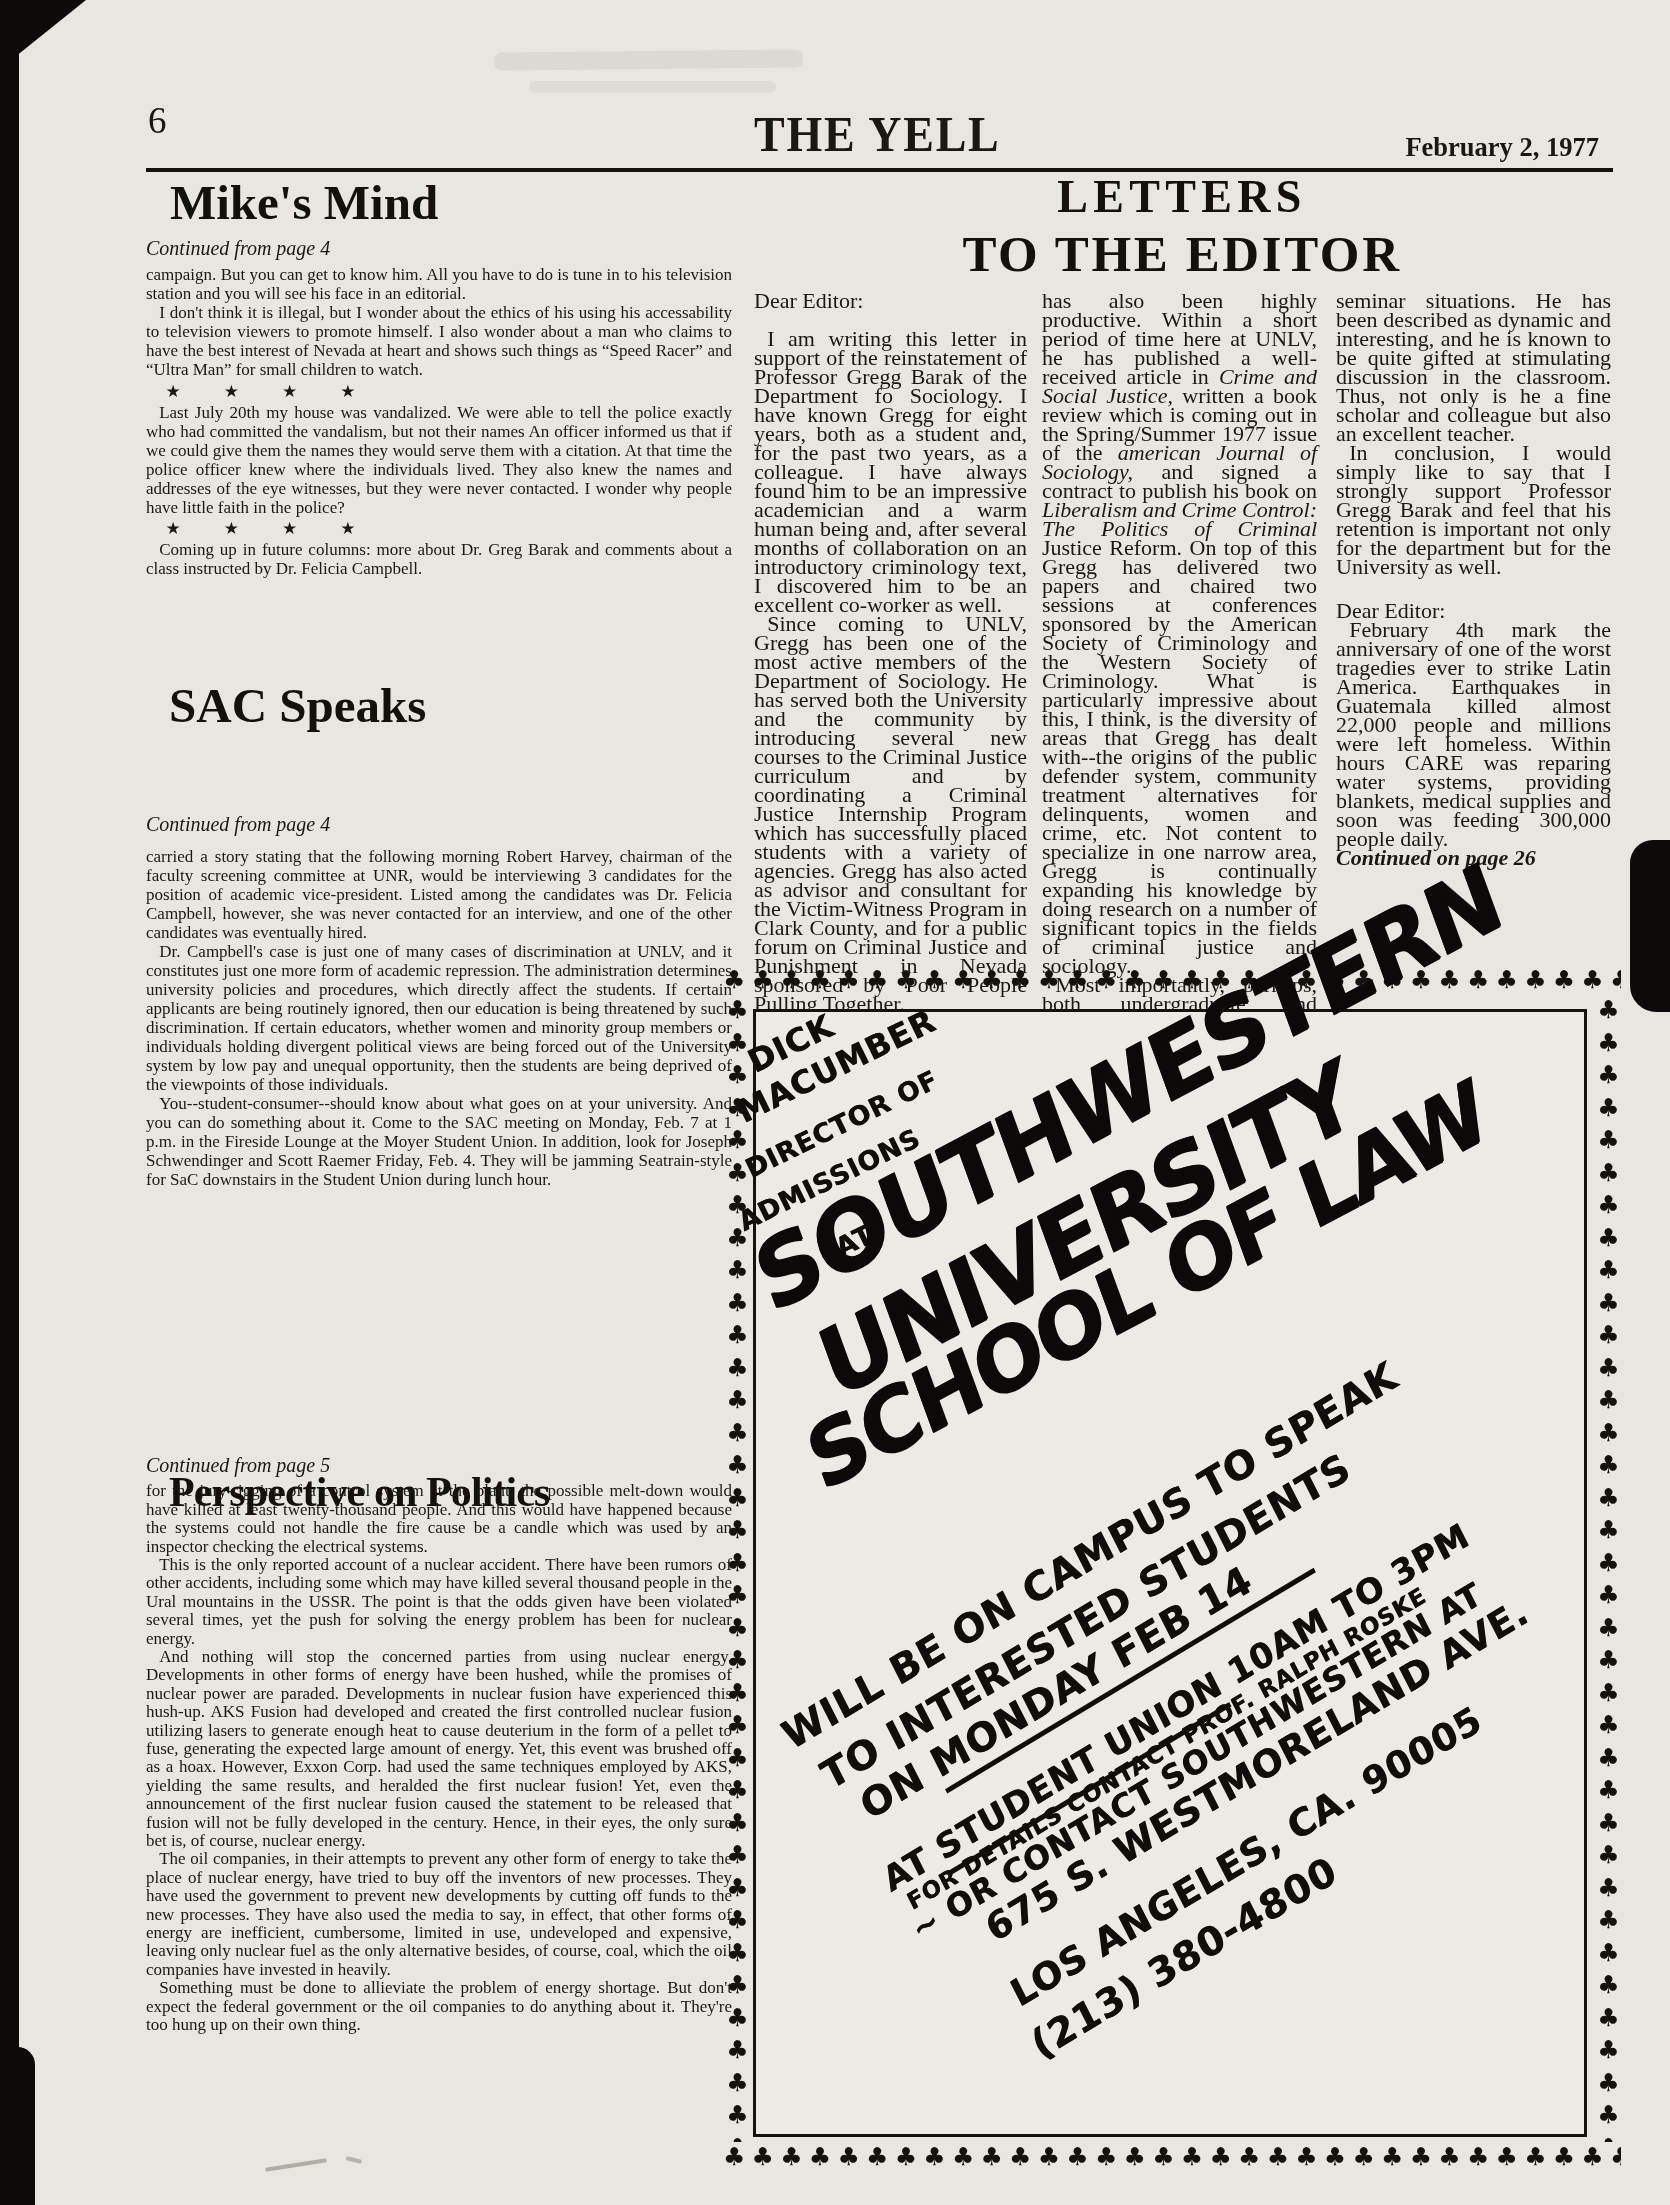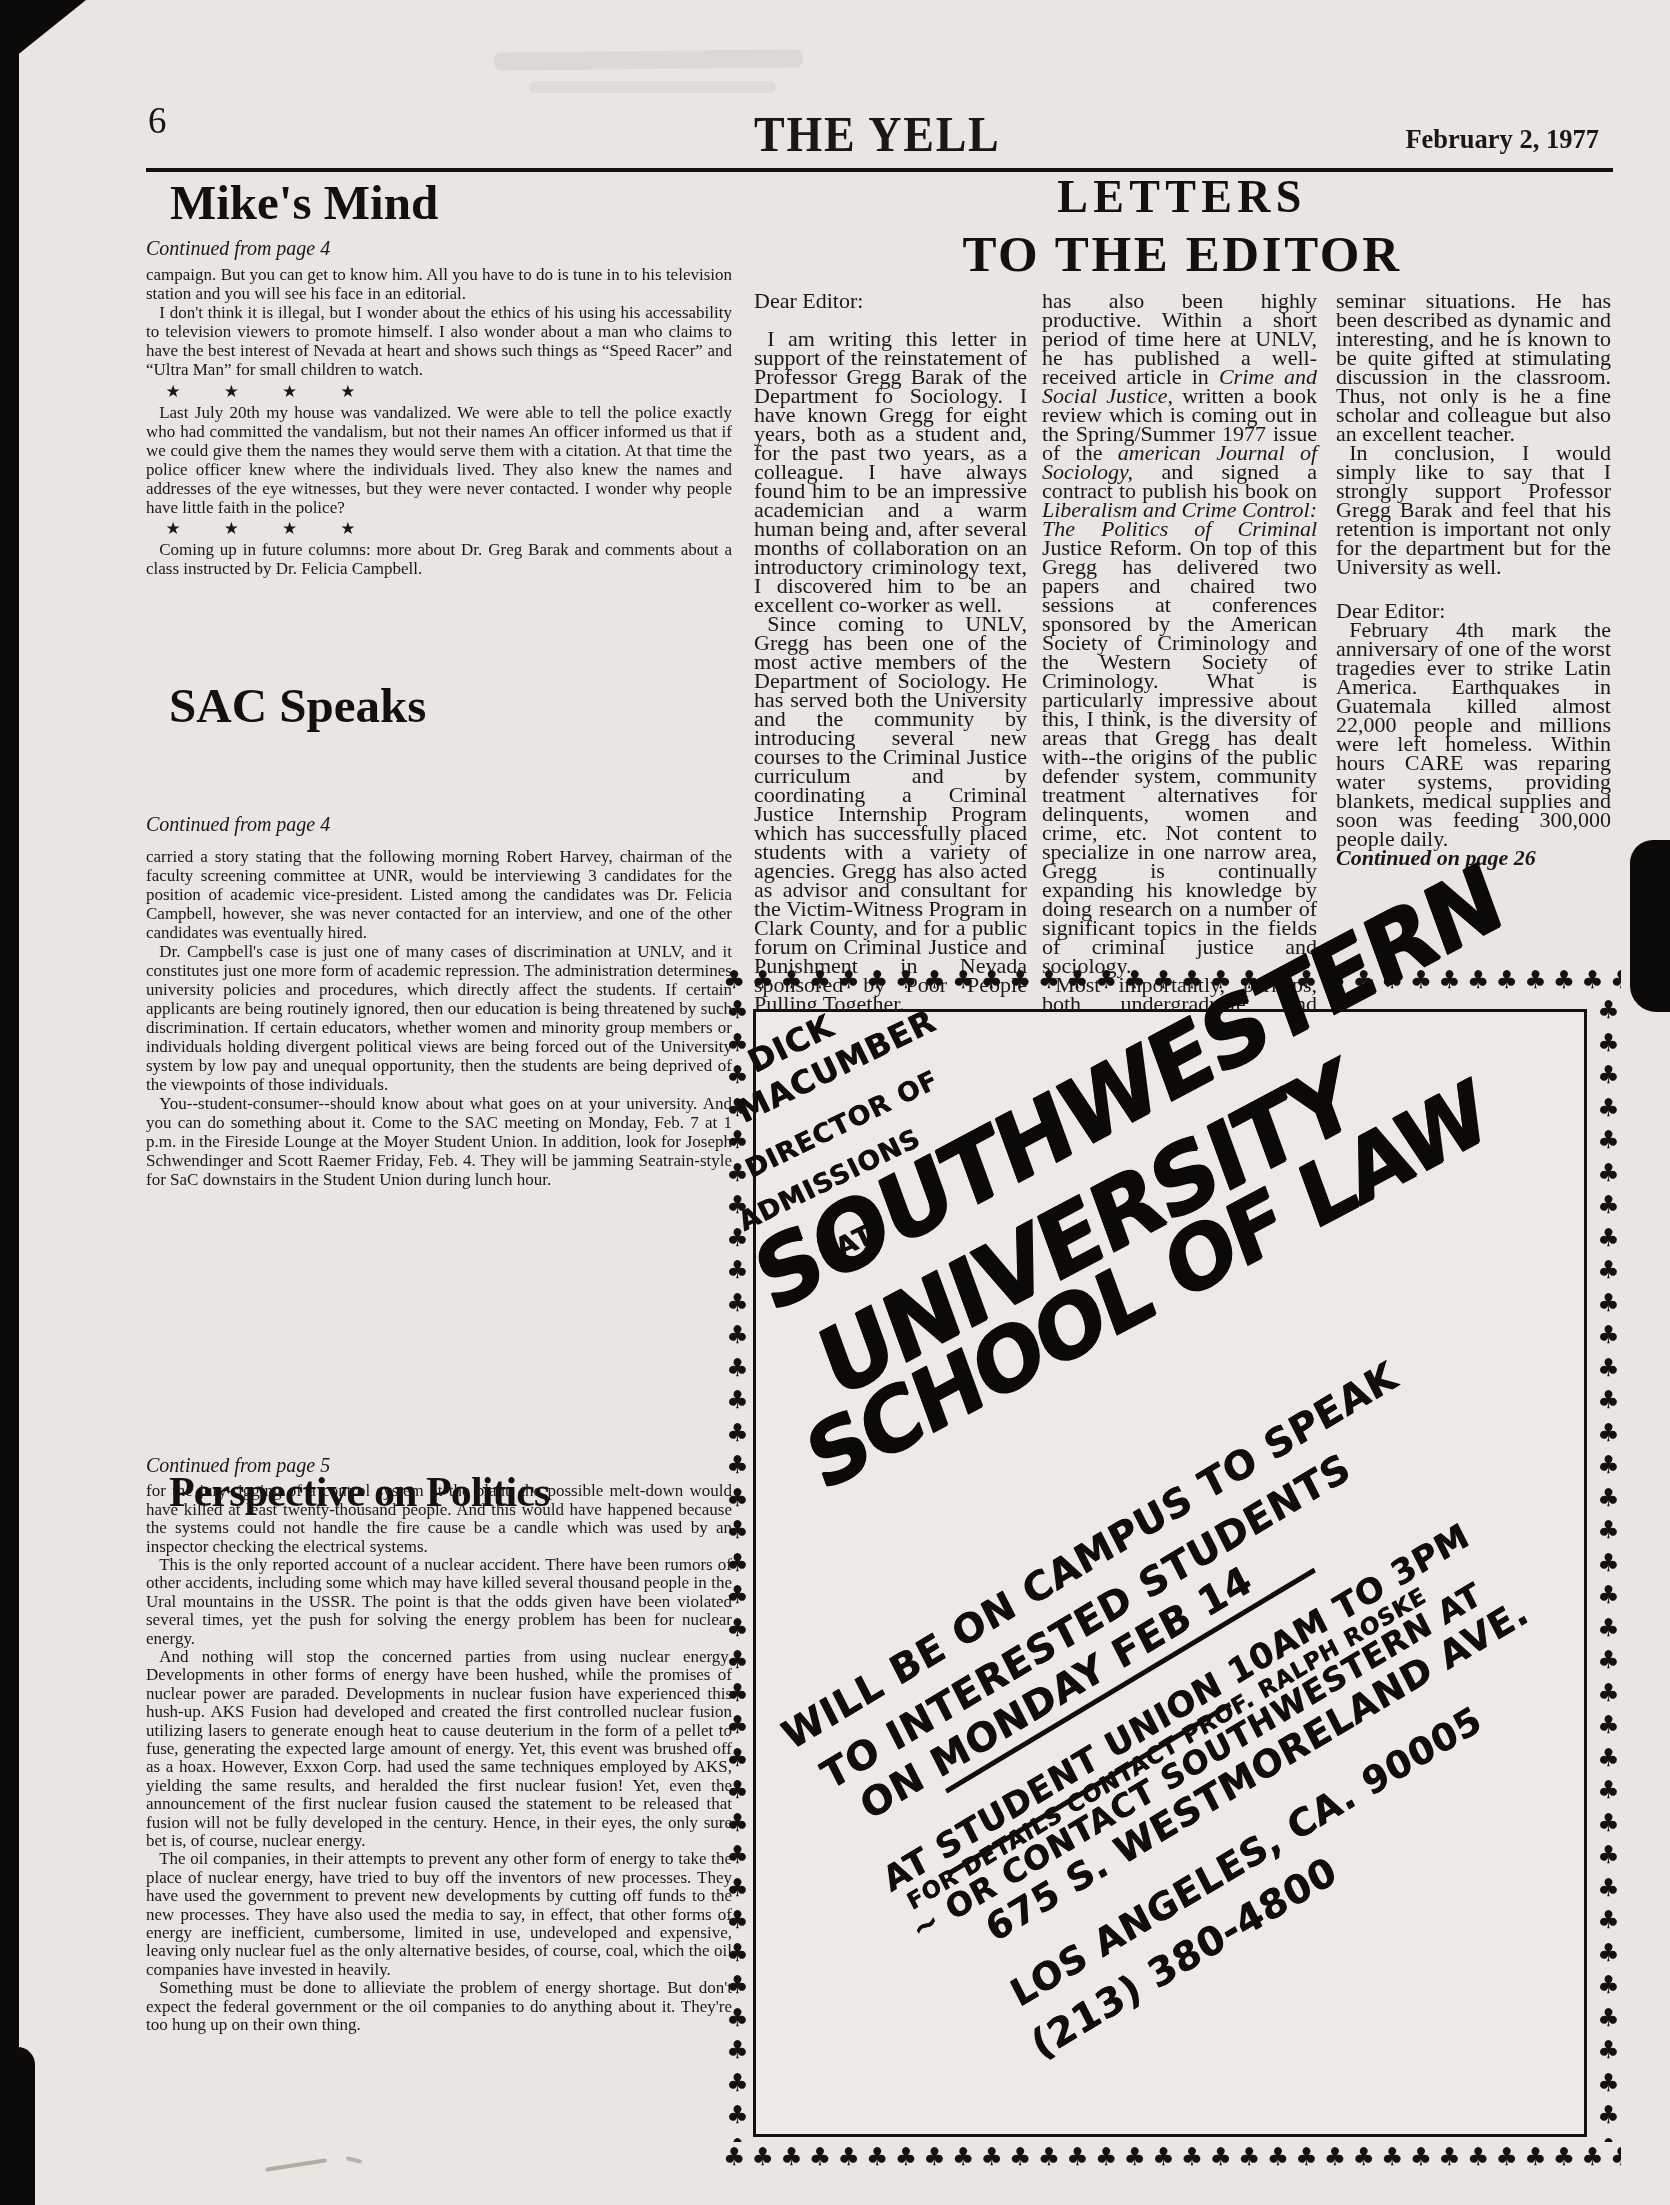--- a/index.html
+++ b/index.html
@@ -57,21 +57,21 @@
 <div class="abs" style="left:0;top:2047px;width:35px;height:159px;background:#0c0b0a;border-radius:0 17.6px 0 0;"></div>
 <div class="abs" style="left:0;top:0;width:0;height:0;border-top:69px solid #0c0b0a;border-right:86px solid transparent;"></div>
 <div class="abs" style="left:1630px;top:840px;width:40px;height:172px;background:#0c0b0a;border-radius:23px 0 0 26.5px;"></div>
 <div class="abs smudge" style="left:494px;top:51px;width:309px;height:17.6px;opacity:.10;transform:rotate(-.6deg);"></div>
 <div class="abs smudge" style="left:529px;top:81px;width:247px;height:12.4px;opacity:.07;"></div>
 <div class="abs smudge" style="left:265px;top:2163px;width:62px;height:3.5px;opacity:.45;transform:rotate(-9deg);border-radius:1.8px;"></div>
 <div class="abs smudge" style="left:346px;top:2158px;width:16px;height:3.5px;opacity:.4;transform:rotate(14deg);border-radius:1.8px;"></div>
 
 <div class="abs pagenum" style="left:148px;top:99px;">6</div>
 <div class="abs masthead" style="left:754px;top:108px;">THE YELL</div>
-<div class="abs issuedate" style="left:1394px;top:124px;width:205px;text-align:right;">February 2, 1977</div>
+<div class="abs issuedate" style="left:1394px;top:132px;width:205px;text-align:right;">February 2, 1977</div>
 <div class="abs hrule" style="left:146px;top:168px;width:1467px;"></div>
 
 <div class="abs copy lcopy" style="left:146px;top:175px;width:586px;">
   <h1 class="head" style="font-size:49px;padding-left:24px;line-height:55px;">Mike's Mind</h1>
   <div class="cont" style="margin:7px 0 5.3px 0;">Continued from page 4</div>
   <p>campaign.  But you can get to know him.  All you have to do is tune in to his television station and you will see his face in an editorial.</p>
   <p class="ind">I don't think it is illegal, but I wonder about the ethics of his using his accessability to television viewers to promote himself.  I also wonder about a man who claims to have the best interest of Nevada at heart and shows such things as “Speed Racer” and “Ultra Man” for small children to watch.</p>
   <p class="stars">★ ★ ★ ★</p>
   <p class="ind">Last July 20th my house was vandalized.  We were able to tell the police exactly who had committed the vandalism, but not their names An officer informed us that if we could give them the names they would serve them with a citation.  At that time the police officer knew where the individuals lived.  They also knew the names and addresses of the eye witnesses, but they were never contacted.  I wonder why people have little faith in the police?</p>
   <p class="stars">★ ★ ★ ★</p>

